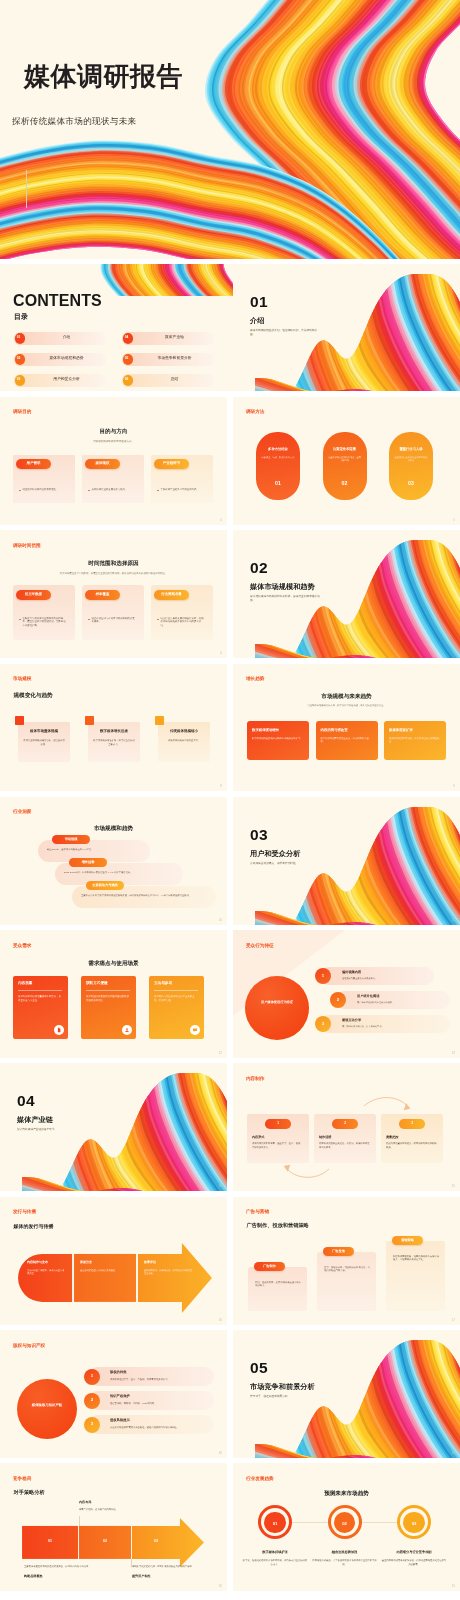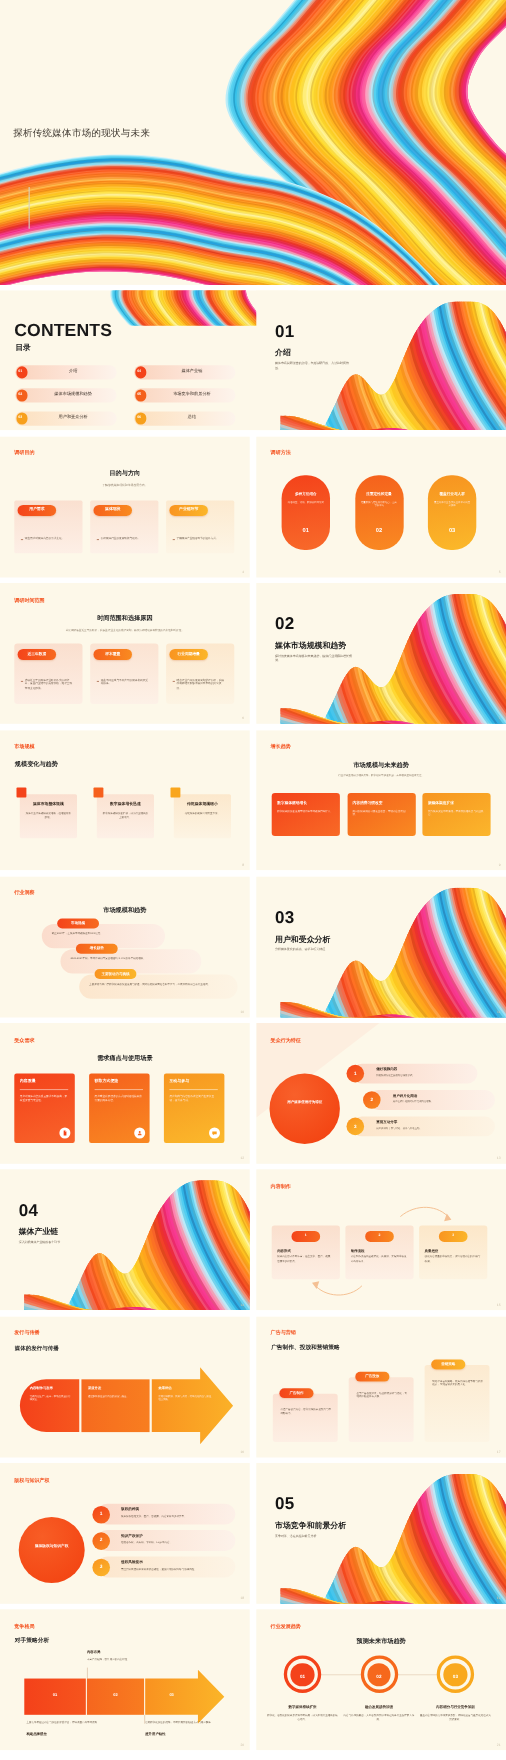--- a/index.html
+++ b/index.html
@@ -430,20 +430,21 @@
 <path d="M-60 542C-41 537 17 520 55 512C93 504 131 498 169 496C207 495 246 497 284 502C322 507 360 518 398 526C436 534 474 536 513 549C551 561 589 575 627 599C665 624 703 656 741 694C780 733 818 778 856 831C894 883 951 978 970 1008C989 1038 989 1040 970 1011C951 982 894 886 856 834C817 782 779 736 741 698C703 659 665 627 627 603C589 579 550 564 512 552C474 540 436 537 398 529C360 521 321 510 283 505C245 500 207 498 169 500C131 501 93 508 54 515C16 523 -41 540 -60 545Z" fill="#ea2a7c"></path>
 <path d="M-60 543C-41 538 16 521 55 514C93 506 131 500 169 498C207 496 245 499 283 503C322 508 360 520 398 528C436 535 474 538 512 550C551 563 589 577 627 601C665 625 703 657 741 696C779 734 818 780 856 832C894 885 951 980 970 1009C989 1039 989 1040 970 1011C951 982 894 886 856 834C817 782 779 736 741 698C703 659 665 627 627 603C589 579 550 564 512 552C474 540 436 537 398 529C360 521 321 510 283 505C245 500 207 498 169 500C131 501 93 508 54 515C16 523 -41 540 -60 545Z" fill="#fc6fae"></path>
       </g>
     </defs>
   </svg>
 <div class="page">
 <div class="sl" style="left:0px;top:0px;width:460px;height:259px;">
       <svg class="sw" style="left:0;top:0;width:460px;height:259px" viewBox="0 0 920 524" preserveAspectRatio="none">
         <use href="#swcov"></use>
       </svg>
+      <div class="t" style="left:24px;top:63px;font-size:26px;font-weight:bold;color:#231f20;letter-spacing:.5px">媒体调研报告</div>
       <div class="t" style="left:12px;top:117px;font-size:8.6px;color:#3f3830;letter-spacing:.3px">探析传统媒体市场的现状与未来</div>
       <div style="position:absolute;left:26px;top:170px;width:1.2px;height:38px;background:#d8d0bd"></div>
     </div>
 <div class="sl" style="left:0px;top:263.6px;width:271px;height:127.9px;">
       <svg class="sw" style="left:78px;top:-46px;width:168px;height:78px" viewBox="330 0 600 290" preserveAspectRatio="none">
         <use href="#swcov"></use>
       </svg>
       <div class="t" style="left:13px;top:29px;font-size:16px;font-weight:bold;color:#191919;letter-spacing:.1px">CONTENTS</div>
       <div class="t" style="left:14px;top:49.5px;font-size:7px;font-weight:bold;color:#262626">目录</div>
       <div style="position:absolute;left:13.5px;top:68.5px;width:92px;height:12.6px;border-radius:6.3px;background:linear-gradient(90deg,#fad3bd 0%,#fde6da 60%,#fdf4ec 100%)">

